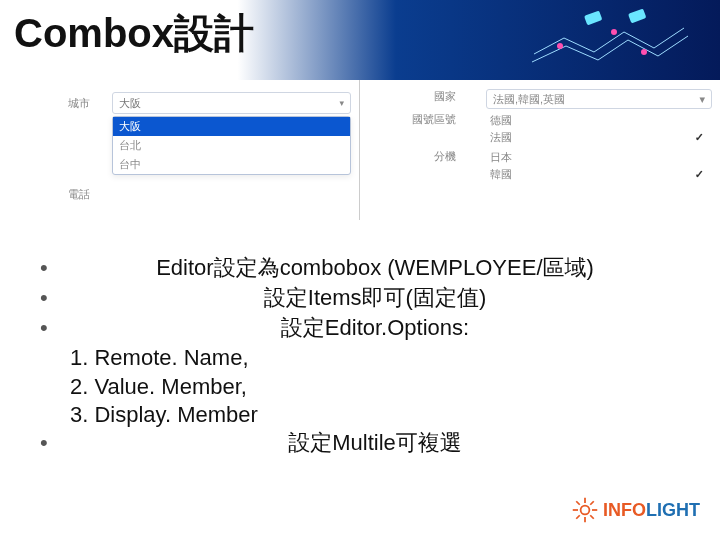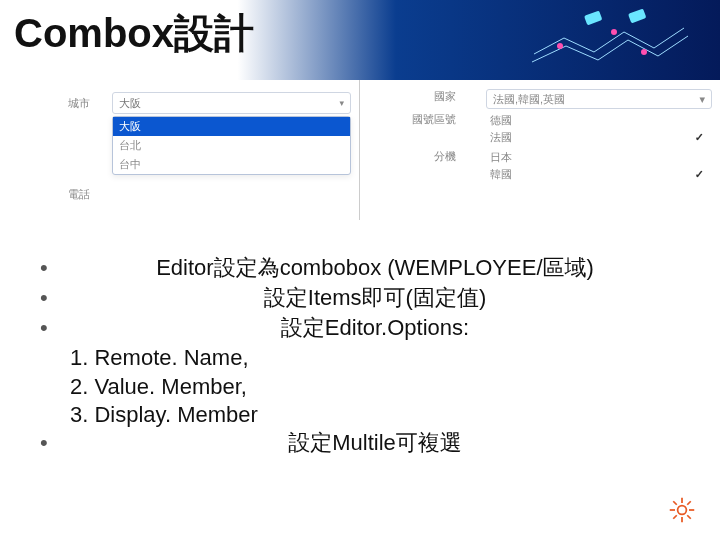--- a/index.html
+++ b/index.html
@@ -301,13 +301,16 @@
         <line x1="16" y1="24" x2="16" y2="30"></line>
         <line x1="2" y1="16" x2="8" y2="16"></line>
         <line x1="24" y1="16" x2="30" y2="16"></line>
         <line x1="6" y1="6" x2="10" y2="10"></line>
         <line x1="22" y1="22" x2="26" y2="26"></line>
         <line x1="6" y1="26" x2="10" y2="22"></line>
         <line x1="22" y1="10" x2="26" y2="6"></line>
       </g>
     </g>
   </svg>
+  <span class="logo-text">
+    <span class="i1">INFO</span><span class="rest">LIGHT</span>
+  </span>
 </div>
 
 </body></html>

